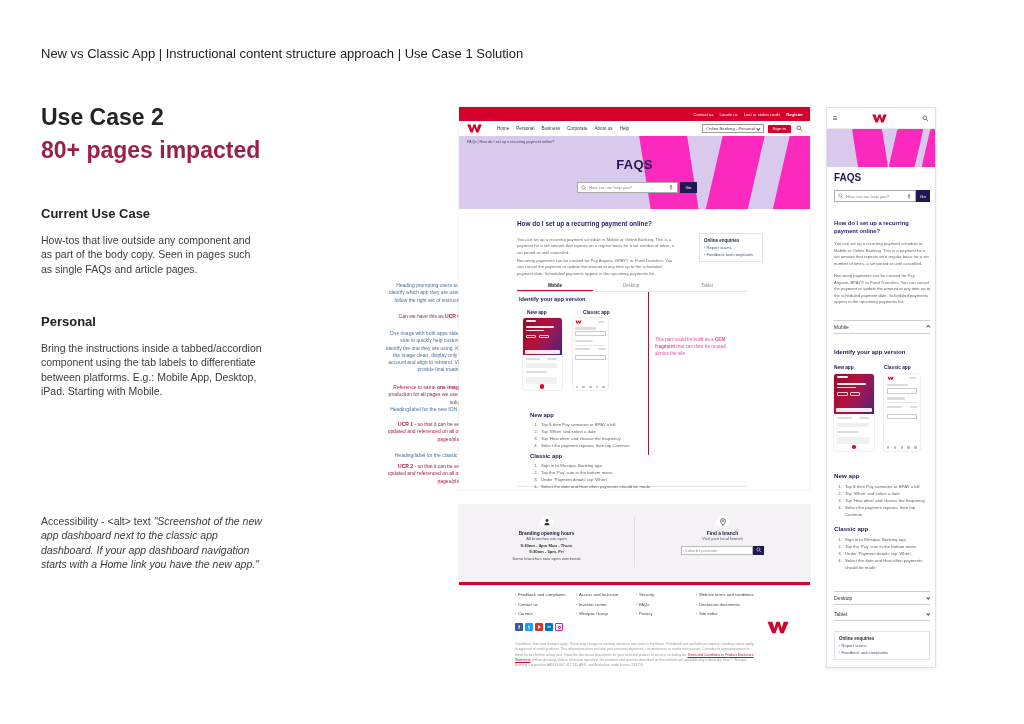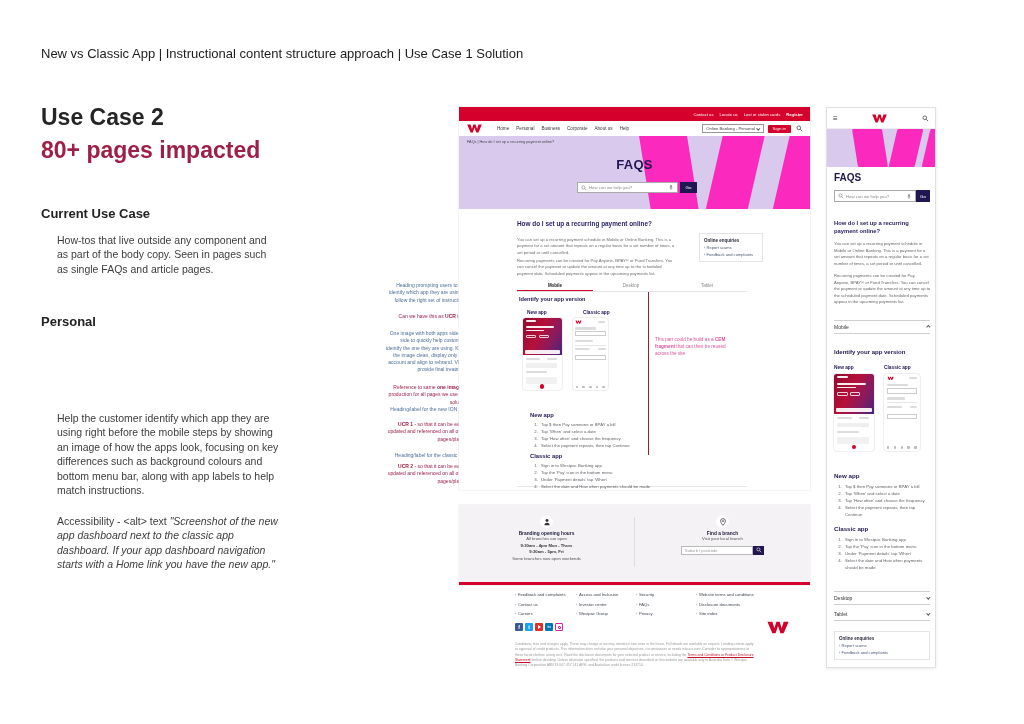--- a/index.html
+++ b/index.html
@@ -5,21 +5,21 @@
   html,body{margin:0;padding:0;background:#fff;}
   *{box-sizing:border-box;}
   body{font-family:"Liberation Sans","DejaVu Sans",sans-serif;color:#222;}
   .canvas{position:relative;width:1024px;height:724px;background:#fff;overflow:hidden;}
 
   
   .slide-title{position:absolute;left:41px;top:46px;font-size:13px;font-weight:normal;color:#1c1c1c;}
   .uc-h1{position:absolute;left:41px;top:104px;font-size:23px;font-weight:bold;color:#252525;}
   .uc-h2{position:absolute;left:41px;top:137px;font-size:23px;font-weight:bold;color:var(--maroon,#9E1F45);}
   .sec-label{position:absolute;left:41px;font-size:13px;font-weight:bold;color:#222;}
-  .body-p{position:absolute;left:41px;width:222px;font-size:10.5px;line-height:1.38;color:#3c3c3c;margin-left:16px;}
+  .body-p{position:absolute;left:41px;width:222px;font-size:10.5px;line-height:1.38;color:#3c3c3c;}
   .body-p em{font-style:italic;}
 
   
   .ann{position:absolute;left:385px;width:82px;font-size:5px;line-height:1.45;text-align:right;}
   .ann.blue{color:var(--annotation_blue,#4B6E9C);}
   .ann.maroon{color:var(--maroon,#9E1F45);}
   .ann b{font-weight:bold;}
   .callout-pink{position:absolute;font-size:4.7px;line-height:1.5;color:var(--callout_pink,#E0519C);}
   .callout-pink b{font-weight:bold;}
   svg.connectors{position:absolute;left:0;top:0;width:1024px;height:724px;pointer-events:none;}
@@ -110,21 +110,21 @@
 <body>
 
 <div class="canvas">
 
   <div class="slide-title">New vs Classic App | Instructional content structure approach | Use Case 1 Solution</div>
   <div class="uc-h1">Use Case 2</div>
   <div class="uc-h2">80+ pages impacted</div>
   <div class="sec-label" style="top:206px;">Current Use Case</div>
   <div class="body-p" style="top:233px;">How-tos that live outside any component and as part of the body copy. Seen in pages such as single FAQs and article pages.</div>
   <div class="sec-label" style="top:314px;">Personal</div>
-  <div class="body-p" style="top:411px;">Help the customer identify which app they are using right before the mobile steps by showing an image of how the apps look, focusing on key differences such as background colours and bottom menu bar, along with app labels to help match instructions.</div>
+  <div class="body-p" style="top:341px;">Bring the instructions inside a tabbed/accordion component using the tab labels to differentiate between platforms. E.g.: Mobile App, Desktop, iPad. Starting with Mobile.</div>
   <div class="body-p" style="top:514px;"><span>Accessibility - &lt;alt&gt; text </span><em>"Screenshot of the new app dashboard next to the classic app dashboard. If your app dashboard navigation starts with a Home link you have the new app."</em></div>
 
   <div class="ann blue" style="top:282px;">Heading prompting users to first identify which app they are using to follow the right set of instructions</div>
   <div class="ann maroon" style="top:313px;"><span>Can we have this as </span><b>UCR</b><span> too?</span></div>
   <div class="ann blue" style="top:330px;">One image with both apps side-by-side to quickly help customers identify the one they are using. Keep the image clean, display only one account and align to rebrand. VD to provide final treatment</div>
   <div class="ann maroon" style="top:384px;"><span>Reference to same </span><b>one image</b><span> in production for all pages we use this solution</span></div>
   <div class="ann blue" style="top:406px;">Heading/label for the new ION app</div>
   <div class="ann maroon" style="top:421px;"><b>UCR 1</b><span> - so that it can be easily updated and referenced on all other pages/places</span></div>
   <div class="ann blue" style="top:452px;">Heading/label for the classic app</div>
   <div class="ann maroon" style="top:463px;"><b>UCR 2</b><span> - so that it can be easily updated and referenced on all other pages/places</span></div>

